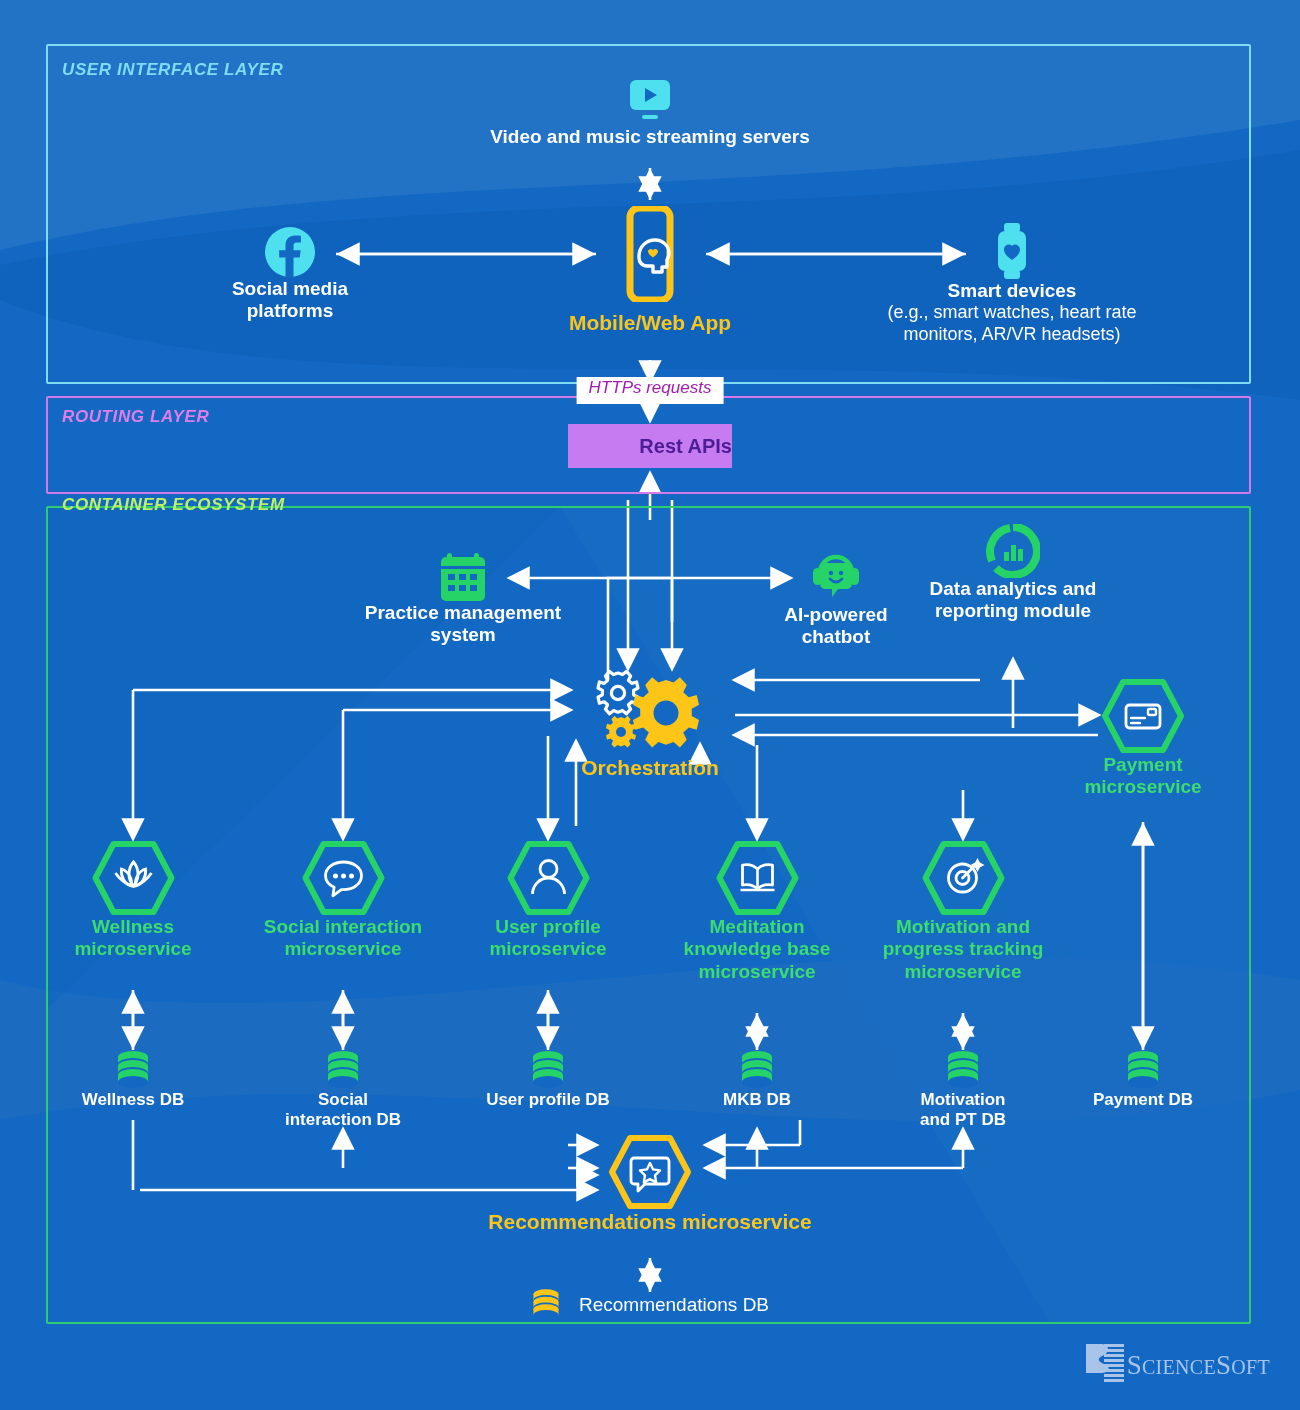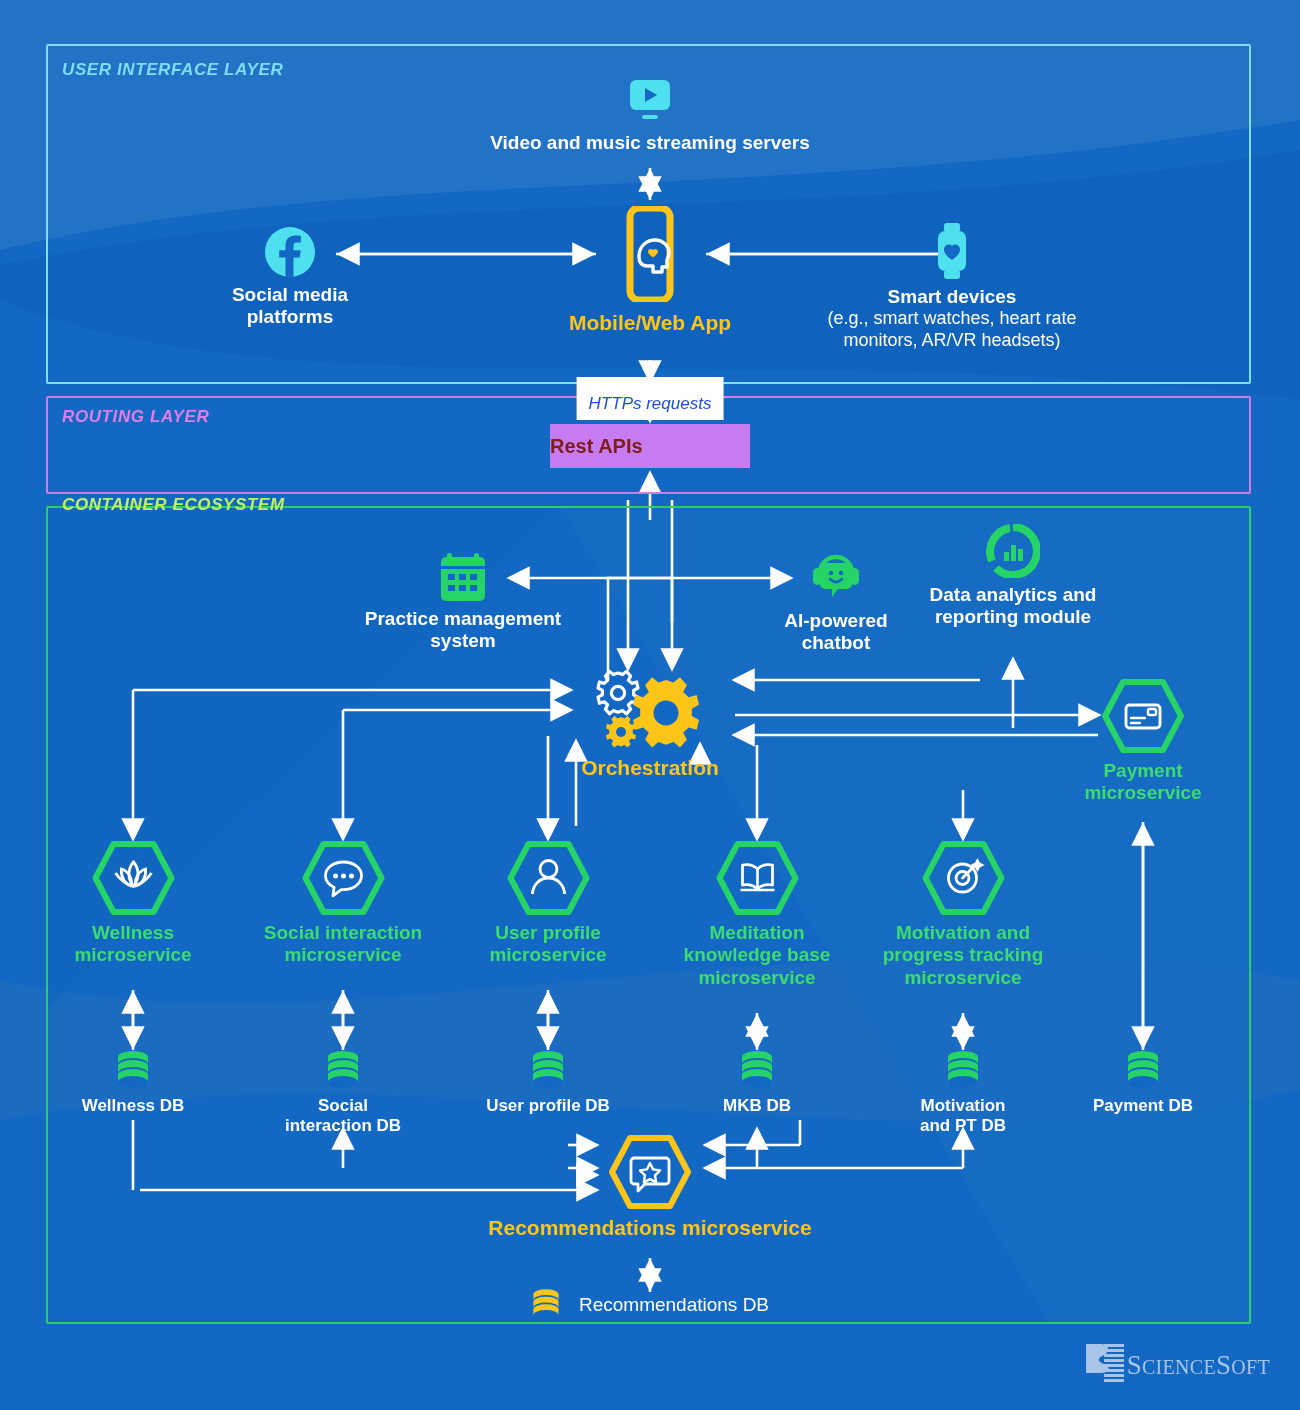--- a/index.html
+++ b/index.html
@@ -21,38 +21,38 @@
   #layer-ui-title{left:62px;top:60px;color:#7fdcf5;}
   #layer-routing{left:46px;top:396px;width:1205px;height:98px;border-color:#d37ae8;}
   #layer-routing-title{left:62px;top:407px;color:#e07de8;}
   #layer-container{left:46px;top:506px;width:1205px;height:818px;border-color:#2ecc71;}
   #layer-container-title{left:62px;top:495px;color:#bef264;}
 
   
   .node{position:absolute;text-align:center;transform:translateX(-50%);}
   .node .ico{display:block;margin:0 auto;}
   .node .lbl{
-    display:block;font-weight:bold;line-height:1.18;margin-top:6px;
+    display:block;font-weight:bold;line-height:1.18;margin-top:0;
     white-space:pre-line;
   }
   .lbl-white{color:#ffffff;font-size:19px;}
   .lbl-white-sm{color:#ffffff;font-size:17px;}
   .lbl-green{color:#3ddc6e;font-size:19px;}
   .lbl-yellow{color:#fcc518;font-size:19px;}
   .sub{display:block;color:#ffffff;font-weight:normal;font-size:18px;line-height:1.2;white-space:pre-line;}
 
   
   #https-badge{
-    position:absolute;background:#ffffff;color:#1d4ed8;font-style:italic;
-    font-weight:normal;font-size:17px;padding:17px 12px 6px;transform:translateX(-50%);
+    position:absolute;background:#ffffff;color:#a21caf;font-style:italic;
+    font-weight:normal;font-size:17px;padding:1px 12px 6px;transform:translateX(-50%);
     white-space:nowrap;
   }
   #rest-apis{
-    position:absolute;background:#c77bf0;color:#7f1d1d;font-weight:bold;font-size:20px;
-    transform:translateX(-50%);width:200px;height:44px;line-height:44px;text-align:left;
+    position:absolute;background:#c77bf0;color:#4c1d95;font-weight:bold;font-size:20px;
+    transform:translateX(-50%);width:164px;height:44px;line-height:44px;text-align:right;
   }
 
   
   #logo{position:absolute;right:30px;bottom:22px;display:flex;align-items:center;gap:1px;}
   #logo .mark{width:46px;height:46px;}
   #logo .wordmark{
     color:#a8c4e8;font-size:27px;font-weight:normal;letter-spacing:.3px;
     font-family:"Liberation Serif", serif;
   }
   #logo .wordmark .sm{font-size:20px;}
@@ -185,21 +185,21 @@
 
   <div class="node" style="left:650px;top:206px;width:260px;">
     <svg class="ico" width="62" height="96" viewBox="0 0 62 96">
       <rect x="11" y="2" width="40" height="92" rx="9" fill="none" stroke="#fcc518" stroke-width="7"></rect>
       <path d="M20 50 c0-9 7-16 16-16 c8 0 14 6 14 13 c0 3-1 5-2 7 v7 h-5 v5 h-9 v-6 h-6 c-5 0-8-4-8-8 Z" fill="none" stroke="#ffffff" stroke-width="3.4" stroke-linejoin="round"></path>
       <path d="M34 44 c-1.8-2-5-1-5 1.6 c0 2.4 3.4 4.6 5 5.8 c1.6-1.2 5-3.4 5-5.8 c0-2.6-3.2-3.6-5-1.6 Z" fill="#fcc518"></path>
     </svg>
     <span class="lbl lbl-yellow" style="font-size:21px;margin-top:9px;">Mobile/Web App</span>
   </div>
 
-  <div class="node" style="left:952px;top:222px;width:380px;">
+  <div class="node" style="left:1012px;top:222px;width:380px;">
     <svg class="ico" width="44" height="58" viewBox="0 0 44 58">
       <rect x="14" y="1" width="16" height="9" rx="3" fill="#4fe0f0"></rect>
       <rect x="14" y="48" width="16" height="9" rx="3" fill="#4fe0f0"></rect>
       <rect x="8" y="9" width="28" height="40" rx="7" fill="#4fe0f0"></rect>
       <path d="M22 38 c-4-3-8-6-8-10.4 c0-3 2.4-5 5-5 c1.7 0 2.6 .8 3 1.4 c.4-.6 1.3-1.4 3-1.4 c2.6 0 5 2 5 5 C30 32 26 35 22 38 Z" fill="#1268c3"></path>
     </svg>
     <span class="lbl lbl-white">Smart devices</span>
     <span class="sub">(e.g., smart watches, heart rate
 monitors, AR/VR headsets)</span>
   </div>

